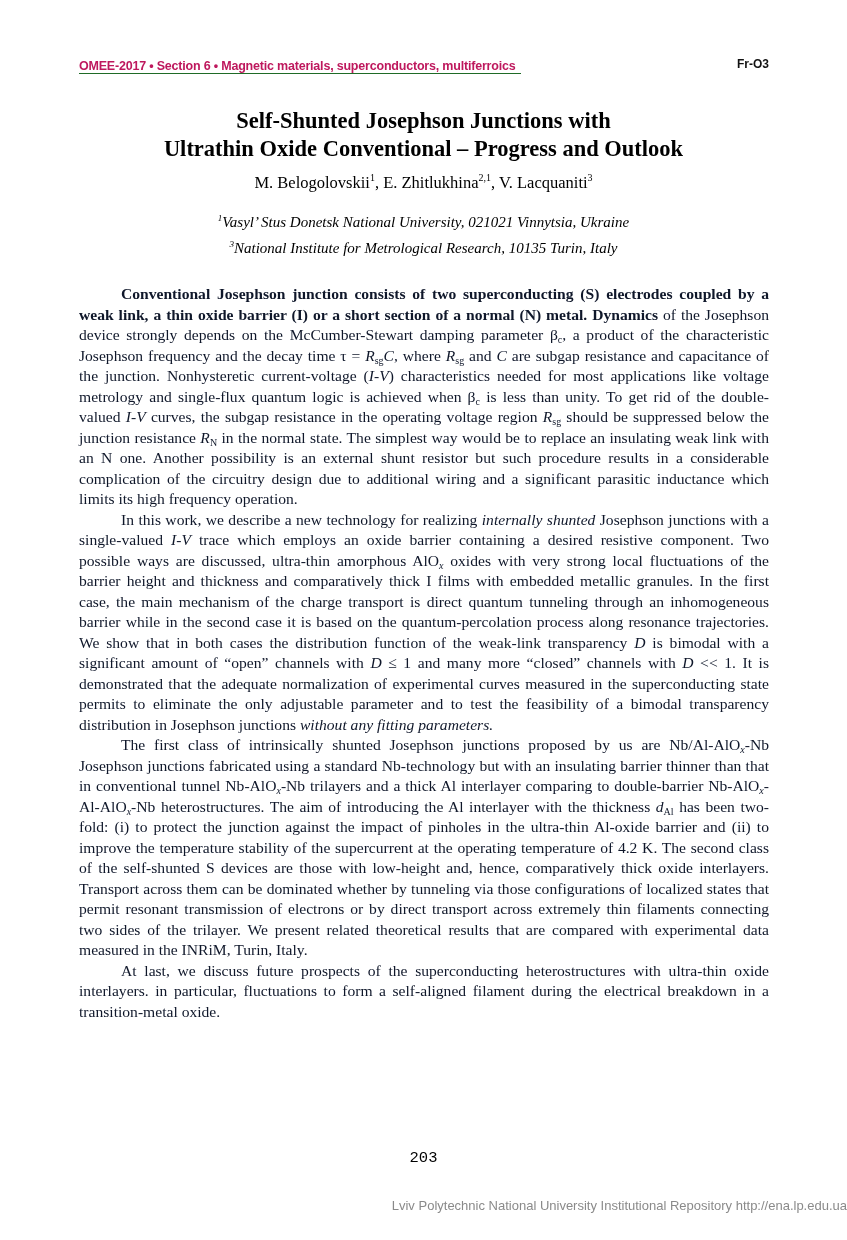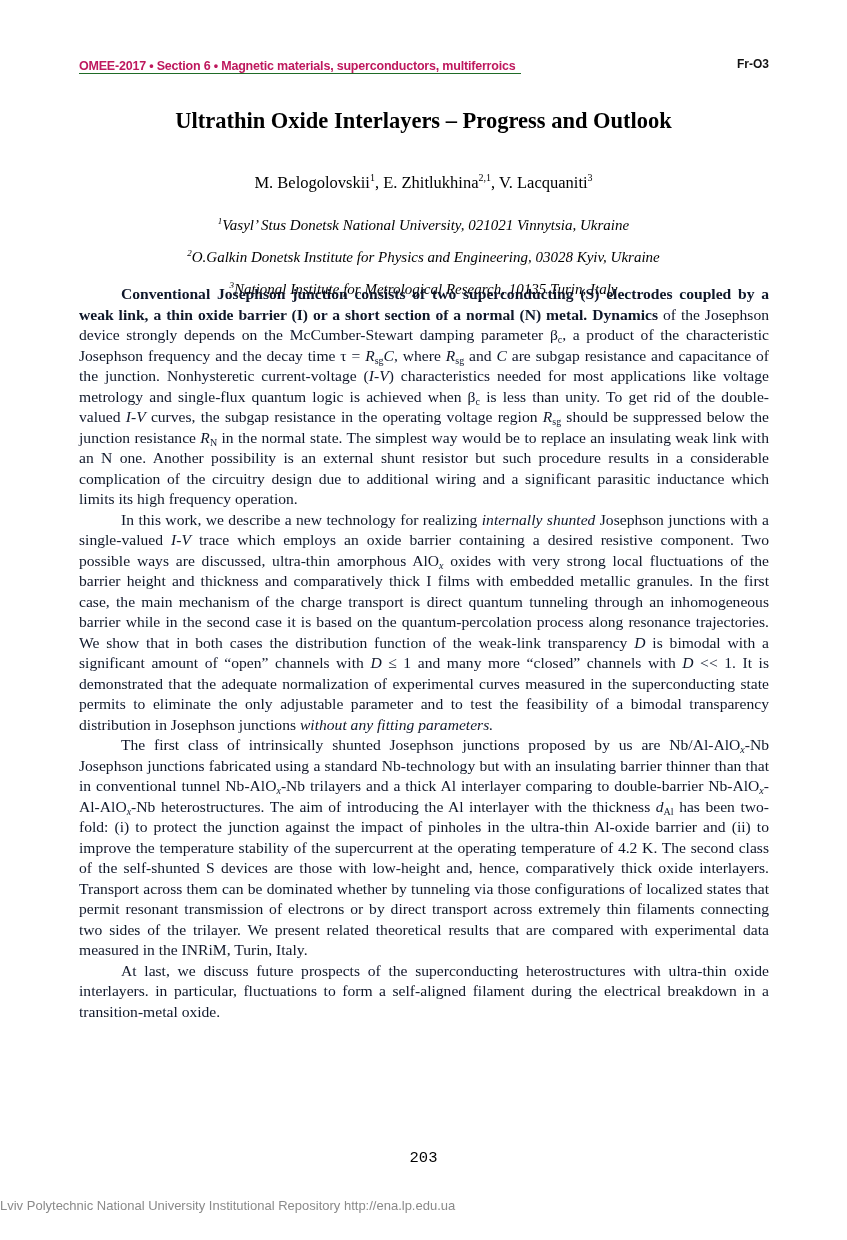--- a/index.html
+++ b/index.html
@@ -22,61 +22,61 @@
   }
   .authors {
     position: absolute; left: 0; width: 847px; top: 172px; text-align: center;
     font-family: "Liberation Serif", serif; font-size: 16.5px; color: #000;
   }
   .authors .u { }
   .authors sup { font-size: 10px; }
   .affil {
     position: absolute; left: 0; width: 847px; top: 207px; text-align: center;
     font-family: "Liberation Serif", serif; font-style: italic; font-size: 15px;
-    line-height: 28px; color: #000;
+    line-height: 22px; color: #000;
   }
   .affil sup { font-size: 9px; }
   .body {
     position: absolute; left: 79px; top: 284px; width: 690px;
     font-family: "Liberation Serif", serif; font-size: 15.6px; line-height: 20.5px;
     color: #0f172a; text-align: justify;
   }
   .body p { margin: 0; text-indent: 42px; }
   .body sub { font-size: 10px; vertical-align: -3px; line-height: 0; }
   .body b { font-weight: bold; }
   .pagenum {
     position: absolute; left: 0; width: 847px; top: 1149px; text-align: center;
     font-family: Liberation Mono, monospace; font-size: 15.5px; color: #000;
   }
   .footer {
-    position: absolute; left: 0; width: 847px; top: 1198px; text-align: left;
+    position: absolute; left: 0; width: 847px; top: 1198px; text-align: right;
     font-family: "Liberation Sans", sans-serif; font-size: 13px; color: #8a8a8a;
   }
 </style>
 </head>
 <body>
 
 <div class="header">
   <span class="conf">OMEE-2017 • Section 6 • Magnetic materials, superconductors, multiferroics</span>
   <span class="code">Fr-O3</span>
 </div>
 
 <div class="title">
-  <div>Ultrathin Oxide Interlayers – Progress and Outlook</div>
+  <div>Self-Shunted Josephson Junctions with</div>
+  <div>Ultrathin Oxide Conventional – Progress and Outlook</div>
 </div>
 
 <div class="authors">
   <span class="u">M. Belogolovskii</span><sup>1</sup>,
   <span>E. Zhitlukhina</span><sup>2,1</sup>,
   <span>V. Lacquaniti</span><sup>3</sup>
 </div>
 
 <div class="affil">
   <div><sup>1</sup><span>Vasyl’ Stus Donetsk National University, 021021 Vinnytsia, Ukraine</span></div>
-  <div><sup>2</sup><span>O.Galkin Donetsk Institute for Physics and Engineering, 03028 Kyiv, Ukraine</span></div>
   <div><sup>3</sup><span>National Institute for Metrological Research, 10135 Turin, Italy</span></div>
 </div>
 
 <div class="body">
   <p><b>Conventional Josephson junction consists of two superconducting (S) electrodes coupled by a weak link, a thin oxide barrier (I) or a short section of a normal (N) metal. Dynamics</b><span> of the Josephson device strongly depends on the McCumber-Stewart damping parameter β</span><sub>c</sub><span>, a product of the characteristic Josephson frequency and the decay time τ = </span><i>R</i><sub>sg</sub><i>C</i><span>, where </span><i>R</i><sub>sg</sub><span> and </span><i>C</i><span> are subgap resistance and capacitance of the junction. Nonhysteretic current-voltage (</span><i>I-V</i><span>) characteristics needed for most applications like voltage metrology and single-flux quantum logic is achieved when β</span><sub>c</sub><span> is less than unity. To get rid of the double-valued </span><i>I-V</i><span> curves, the subgap resistance in the operating voltage region </span><i>R</i><sub>sg</sub><span> should be suppressed below the junction resistance </span><i>R</i><sub>N</sub><span> in the normal state. The simplest way would be to replace an insulating weak link with an N one. Another possibility is an external shunt resistor but such procedure results in a considerable complication of the circuitry design due to additional wiring and a significant parasitic inductance which limits its high frequency operation.</span></p>
 
   <p><span>In this work, we describe a new technology for realizing </span><i>internally shunted</i><span> Josephson junctions with a single-valued </span><i>I-V</i><span> trace which employs an oxide barrier containing a desired resistive component. Two possible ways are discussed, ultra-thin amorphous AlO</span><sub><i>x</i></sub><span> oxides with very strong local fluctuations of the barrier height and thickness and comparatively thick I films with embedded metallic granules. In the first case, the main mechanism of the charge transport is direct quantum tunneling through an inhomogeneous barrier while in the second case it is based on the quantum-percolation process along resonance trajectories. We show that in both cases the distribution function of the weak-link transparency </span><i>D</i><span> is bimodal with a significant amount of “open” channels with </span><i>D</i><span> ≤ 1 and many more “closed” channels with </span><i>D</i><span> &lt;&lt; 1. It is demonstrated that the adequate normalization of experimental curves measured in the superconducting state permits to eliminate the only adjustable parameter and to test the feasibility of a bimodal transparency distribution in Josephson junctions </span><i>without any fitting parameters.</i></p>
 
   <p><span>The first class of intrinsically shunted Josephson junctions proposed by us are Nb/Al-AlO</span><sub><i>x</i></sub><span>-Nb Josephson junctions fabricated using a standard Nb-technology but with an insulating barrier thinner than that in conventional tunnel Nb-AlO</span><sub><i>x</i></sub><span>-Nb trilayers and a thick Al interlayer comparing to double-barrier Nb-AlO</span><sub><i>x</i></sub><span>-Al-AlO</span><sub><i>x</i></sub><span>-Nb heterostructures. The aim of introducing the Al interlayer with the thickness </span><i>d</i><sub>Al</sub><span> has been two-fold: (i) to protect the junction against the impact of pinholes in the ultra-thin Al-oxide barrier and (ii) to improve the temperature stability of the supercurrent at the operating temperature of 4.2 K. The second class of the self-shunted S devices are those with low-height and, hence, comparatively thick oxide interlayers. Transport across them can be dominated whether by tunneling via those configurations of localized states that permit resonant transmission of electrons or by direct transport across extremely thin filaments connecting two sides of the trilayer. We present related theoretical results that are compared with experimental data measured in the INRiM, Turin, Italy.</span></p>
 

